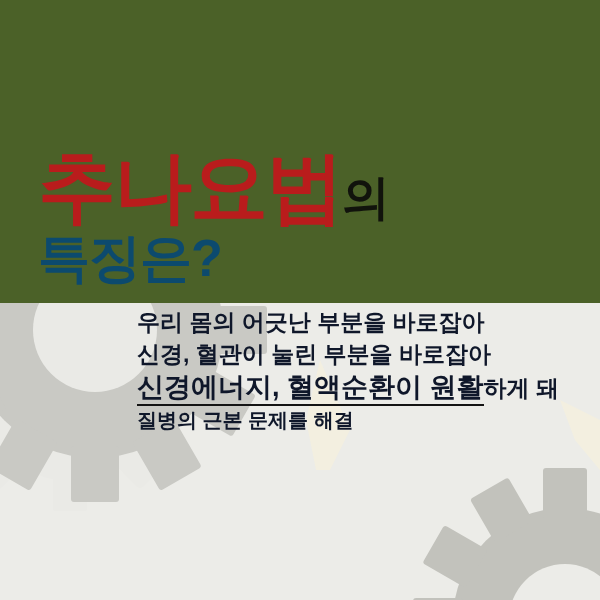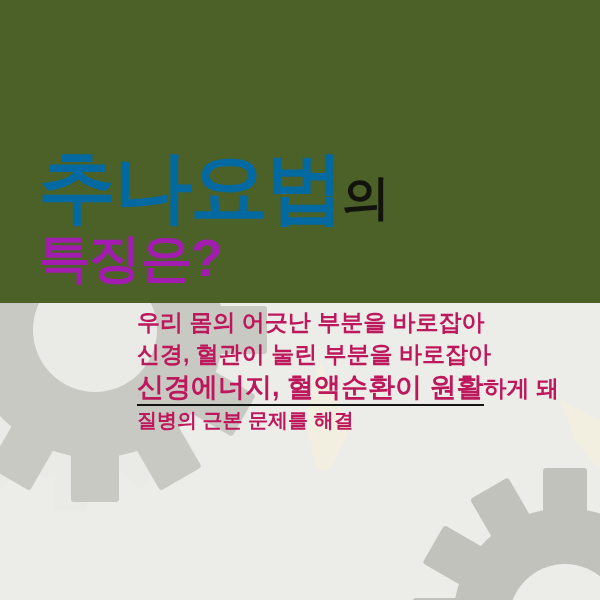--- a/index.html
+++ b/index.html
@@ -64,53 +64,53 @@
   .headline-1 {
     position: absolute;
     left: 38px;
     top: 148px;
     white-space: nowrap;
     line-height: 1;
   }
   .headline-1 .hl-main {
     font-size: 78px;
     font-weight: 700;
-    color: #0369a1;
+    color: #b91c1c;
     letter-spacing: -2px;
   }
   .headline-1 .hl-suffix {
     font-size: 48px;
     font-weight: 700;
     color: #11130c;
     letter-spacing: -1px;
     vertical-align: baseline;
   }
   .headline-2 {
     position: absolute;
     left: 38px;
     top: 232px;
     white-space: nowrap;
     line-height: 1;
     font-size: 52px;
     font-weight: 700;
-    color: #a21caf;
+    color: #0c4a6e;
     letter-spacing: -1px;
   }
 
   
   .body-block {
     position: absolute;
     left: 137px;
     top: 310px;
     width: 450px;
     z-index: 5;
   }
   .body-line {
     white-space: nowrap;
-    color: #be185d;
+    color: #0f172a;
     line-height: 1.06;
   }
   .body-line.l1 {
     font-size: 23px;
     font-weight: 700;
     padding-bottom: 8px;
   }
   .body-line.l2 {
     font-size: 23px;
     font-weight: 700;

